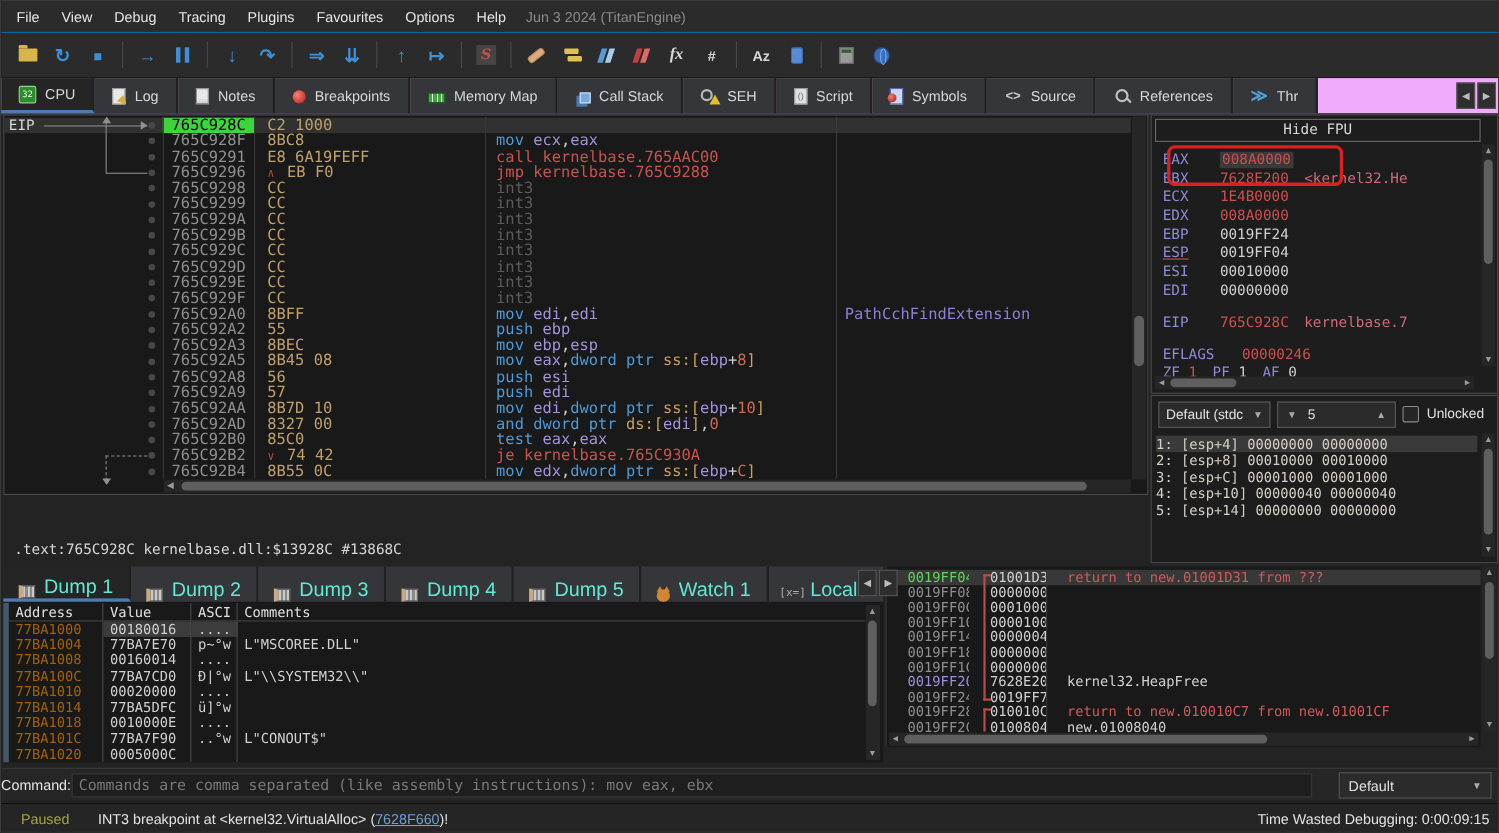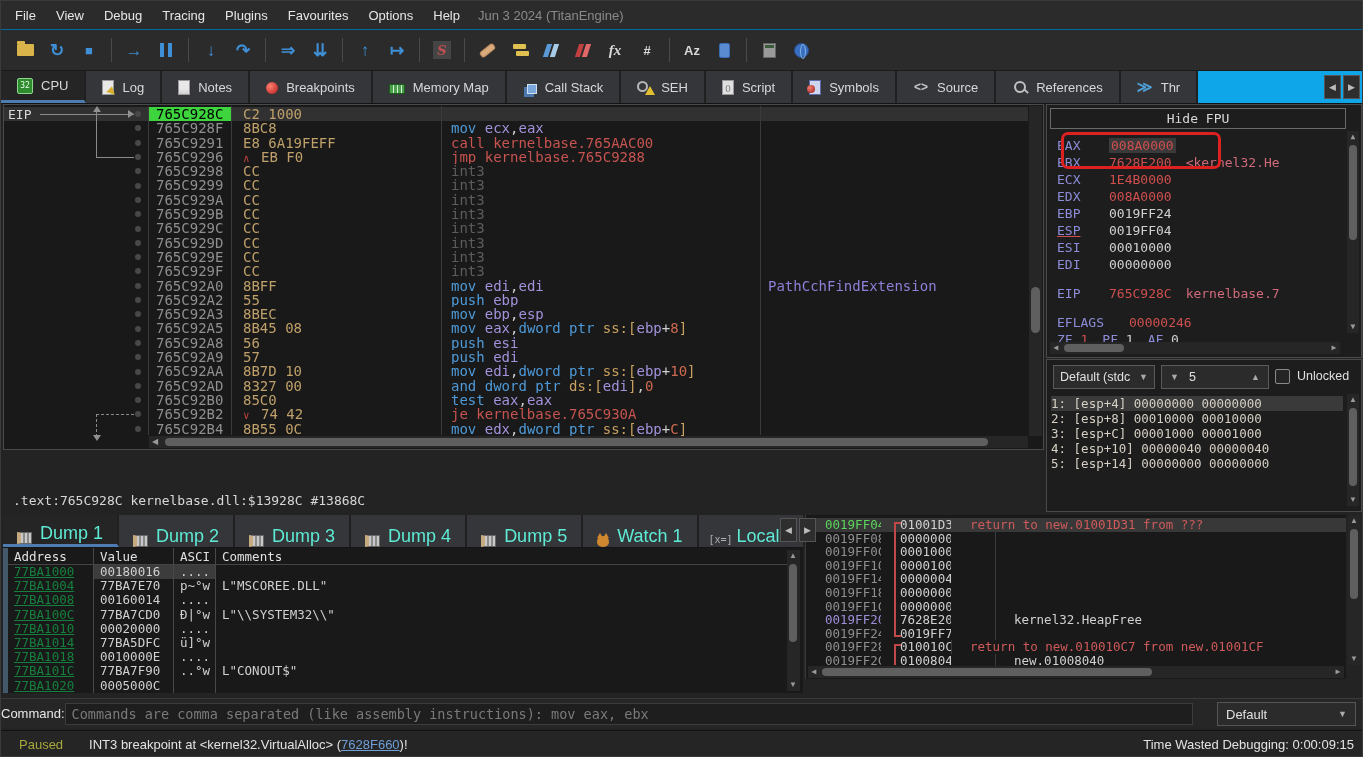--- a/index.html
+++ b/index.html
@@ -32,21 +32,21 @@
   .tbs-comment{width:13px;height:5px;background:#e0c050;border-radius:1px;box-shadow:3px 7px 0 #e0c050;margin-bottom:7px;}
   .tbs-label{width:5px;height:13px;background:#5a9ad8;transform:skewX(-18deg);box-shadow:7px 0 0 #a8cbe8;margin-right:7px;}
   .tbs-bookmark{width:5px;height:13px;background:#c04040;transform:skewX(-18deg);box-shadow:7px 0 0 #e06868;margin-right:7px;}
   .tbs-memory{width:11px;height:15px;background:#5a8ad0;border-radius:2px;border:1px solid #3a6ab0;}
   .tbs-calc{width:13px;height:15px;background:#9a9a9a;border:1px solid #666;}
   .tbs-calc::before{content:"";position:absolute;left:1px;top:1px;right:1px;height:3px;background:#3a5a3a;}
   .tbs-globe{width:15px;height:15px;border-radius:50%;background:#3a6ec0;border:1px solid #2a4e90;}
   .tbs-globe::before{content:"";position:absolute;left:5px;top:0;width:4px;height:13px;border-radius:50%;border:1px solid #7ab0e0;}
 
   
-  .tabbar{position:absolute;left:0;top:70px;width:100%;height:33px;background:#0ea5e9;display:flex;border-bottom:1px solid #141414;}
+  .tabbar{position:absolute;left:0;top:70px;width:100%;height:33px;background:#f0abfc;display:flex;border-bottom:1px solid #141414;}
   .tab{display:flex;align-items:center;gap:8px;padding:0 16px;background:#34363a;border-right:2px solid #202020;
        color:#d8d8d8;font-size:13px;position:relative;white-space:nowrap;}
   .tab.active{background:#252526;border-bottom:3px solid #4e7cb0;}
   .tabarrows{position:absolute;right:2px;top:4px;display:flex;gap:2px;}
   .tarrow{width:17px;height:24px;background:#2e2e2e;border:1px solid #555;color:#bbb;font-size:9px;
           display:flex;align-items:center;justify-content:center;}
 
   
   .ti{position:relative;display:inline-block;width:16px;height:16px;flex:none;}
   .ti-cpu{background:#2e8b2e;border:1px solid #8fd48f;border-radius:2px;}
@@ -137,35 +137,35 @@
   
   .dumppane{position:absolute;left:2px;top:514px;width:800px;height:178px;background:#191919;}
   .dumptabs{position:absolute;left:0;top:0;width:100%;height:33px;background:#2a2a2b;display:flex;border-bottom:1px solid #141414;}
   .dtab{display:flex;align-items:flex-end;gap:8px;padding:0 14px;background:#34363a;border-right:2px solid #202020;color:#5eead4;font-size:18px;white-space:nowrap;}
   .dtab.active{background:#252526;border-bottom:3px solid #4e7cb0;}
   .dumptable{position:absolute;left:0;top:33px;right:16px;bottom:0;border-left:5px solid #44586c;overflow:hidden;}
   .dhead{display:flex;height:17px;line-height:17px;font-size:12.5px;color:#e0e0e0;font-family:"DejaVu Sans Mono",monospace;border-bottom:1px solid #444;}
   .dhc,.ddc{flex:none;padding-left:6px;border-right:1px solid #484848;overflow:hidden;white-space:pre;}
   .col-a{width:86px;} .col-v{width:80px;} .col-s{width:42px;} .col-c{flex:1;border-right:none;}
   .ddrow{display:flex;height:14.2px;line-height:14.2px;font-size:12.5px;}
-  .ddc.adr{color:#15803d;text-decoration:underline;} .ddc{color:#d0d0d0;}
+  .ddc.adr{color:#a16207;} .ddc{color:#d0d0d0;}
   .ddc.selcell{background:#3c3c3c;}
   .dump-vscroll{position:absolute;left:786px;top:549px;width:13px;height:141px;background:#262626;z-index:5;}
   .dump-arrows{position:absolute;left:779px;top:517px;display:flex;gap:2px;z-index:6;}
 
   
   .stackpane{position:absolute;left:804px;top:514px;width:541px;height:164px;background:#191919;border-left:1px solid #3a3a3a;}
   .srow{position:relative;display:flex;height:13.6px;line-height:13.6px;font-size:12.5px;white-space:pre;}
   .srow.sel{background:#383838;}
   .scell{flex:none;overflow:hidden;}
   .s-addr{width:75px;padding-left:19px;}
   .s-val{width:70px;padding-left:19px;color:#d0d0d0;}
   .s-com{flex:1;padding-left:18px;border-left:1px solid #3a3a3a;}
   .sa-def{color:#8f8f8f;} .sa-green{color:#5cd65c;} .sa-purple{color:#9f8fd8;}
-  .sc-red{color:#cf5a5a;} .sc-white{color:#d0d0d0;margin-left:44px;}
+  .sc-red{color:#cf5a5a;} .sc-white{color:#d0d0d0;}
   .sbracket{position:absolute;left:88px;width:2px;background:#c04848;z-index:4;}
   .sbtick{position:absolute;left:88px;width:7px;height:2px;background:#c04848;z-index:4;}
   .stack-hscroll{position:absolute;left:2px;right:2px;bottom:1px;height:12px;background:#262626;}
   .stack-vscroll{position:absolute;left:1347px;top:514px;width:13px;height:150px;background:#262626;}
 
   
   .cmdbar{position:absolute;left:0;top:697px;width:100%;height:30px;background:#262626;border-top:1px solid #3a3a3a;display:flex;align-items:center;}
   .cmdlabel{color:#e6e6e6;font-size:13px;margin:0 0;}
   .cmdinput{width:1128px;height:22px;background:#1e1e1e;border:1px solid #3c3c3c;color:#c8c8c8;
             font-family:"DejaVu Sans Mono",monospace;font-size:13.5px;padding:0 6px;}

